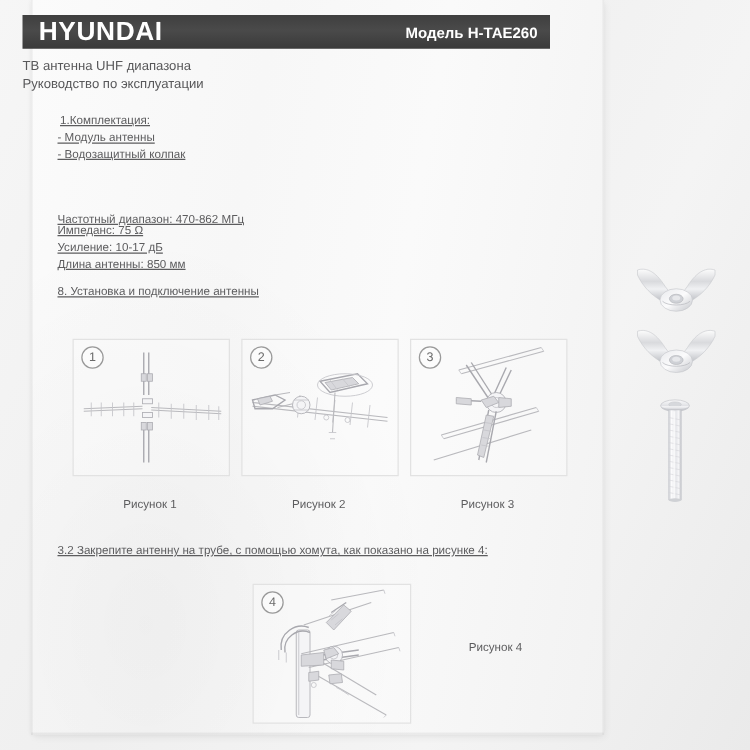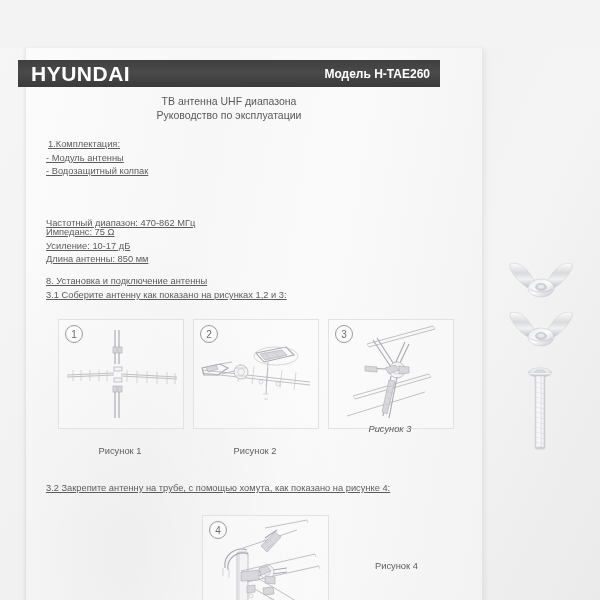--- a/index.html
+++ b/index.html
@@ -4,21 +4,21 @@
 <style>
   html,body{margin:0;padding:0;}
   body{
     width:600px;height:600px;overflow:hidden;
     background:#f3f3f3;
     font-family:"Liberation Sans","DejaVu Sans",sans-serif;
     position:relative;
   }
   
   #scene{position:absolute;inset:0;background:
-      linear-gradient(115deg,#f6f6f6 0%,#efefef 40%,#f4f4f4 70%,#eaeaea 100%); margin-top: 48px;}
+      linear-gradient(115deg,#f6f6f6 0%,#efefef 40%,#f4f4f4 70%,#eaeaea 100%);}
 
   
   #paper{
     position:absolute;left:25px;top:0px;width:458px;height:588px;
     background:linear-gradient(100deg,#fbfbfb 0%,#f7f7f7 35%,#fafafa 60%,#f2f2f2 100%);
     box-shadow:2px 2px 6px rgba(0,0,0,.06), -1px 0 3px rgba(0,0,0,.04);
   }
   #paper:after{ 
     content:"";position:absolute;inset:0;
     background:radial-gradient(ellipse at 20% 85%, rgba(0,0,0,.035) 0%, rgba(0,0,0,0) 45%);
@@ -38,21 +38,21 @@
     color:#fff;font-weight:bold;font-size:21px;letter-spacing:.5px;
     font-family:"Liberation Sans",sans-serif;line-height:19px;
   }
   #model{
     position:absolute;right:10px;top:7px;
     color:#fff;font-weight:bold;font-size:12px;
     font-family:"Liberation Sans",sans-serif;
   }
 
   
-  #title-block{position:absolute;left:18px;top:46px;width:422px;text-align:center;color:#58585a;}
+  #title-block{position:absolute;left:18px;top:46px;width:422px;color:#58585a;}
   #title-block .t{font-size:10.5px;line-height:14px;}
 
   
   .txt{position:absolute;color:#5c5c5e;font-size:9.3px;line-height:13.3px;white-space:pre;text-decoration:underline;}
 
   
   .figbox{
     position:absolute;border:1px solid #e2e2e2;background:rgba(255,255,255,.28);
   }
   .fignum{
@@ -96,21 +96,20 @@
   <div class="txt" style="left:48px;top:90px;">1.Комплектация:</div>
   <div class="txt" style="left:46px;top:103.5px;">- Модуль антенны</div>
   <div class="txt" style="left:46px;top:117px;text-align:right;">- Водозащитный колпак</div>
 
   <div class="txt" style="left:46px;top:169px;">Частотный диапазон: 470-862 МГц</div>
   <div class="txt" style="left:46px;top:178px;">Импеданс: 75 Ω</div>
   <div class="txt" style="left:46px;top:191.5px;">Усиление: 10-17 дБ</div>
   <div class="txt" style="left:46px;top:205px;">Длина антенны: 850 мм</div>
 
   <div class="txt" style="left:46px;top:227px;">8. Установка и подключение антенны</div>
-  <div class="txt" style="left:46px;top:241px;">3.1 Соберите антенну как показано на рисунках 1,2 и 3:</div>
 
   <div class="figbox" style="left:58px;top:271px;width:124px;height:108px;">
     <div class="fignum">1</div>
     <svg width="124" height="108" viewBox="0 0 124 108">
 
       <path class="ln" d="M8,55 L55,53"></path>
       <path class="ln" d="M8,57 L55,55"></path>
       <path class="ln" d="M62,54 L118,57"></path>
       <path class="ln" d="M62,56 L118,59"></path>
 
@@ -220,21 +219,21 @@
       <path class="fillg" d="M36,46 L48,47 L48,52 L36,51 Z"></path>
 
       <g class="lnf">
         <path d="M104,6 L106,9"></path>
           <path d="M100,54 L102,57"></path>
         <path d="M38,24 L40,27"></path>
           <path d="M24,76 L26,79"></path>
       </g>
     </svg>
   </div>
-  <div class="figcap" style="left:328px;top:376px;width:124px;font-style:italic;">Рисунок 3</div>
+  <div class="figcap" style="left:328px;top:398px;width:124px;">Рисунок 3</div>
 
   <div class="txt" style="left:46px;top:434px;">3.2 Закрепите антенну на трубе, с помощью хомута, как показано на рисунке 4:</div>
 
   <div class="figbox" style="left:202px;top:467px;width:125px;height:110px;">
     <div class="fignum">4</div>
     <svg width="125" height="110" viewBox="0 0 125 110">
 
       <rect class="fillw" x="34" y="36" width="11" height="70" rx="2"></rect>
       <path class="lnf" d="M36,38 L36,104"></path>
 

